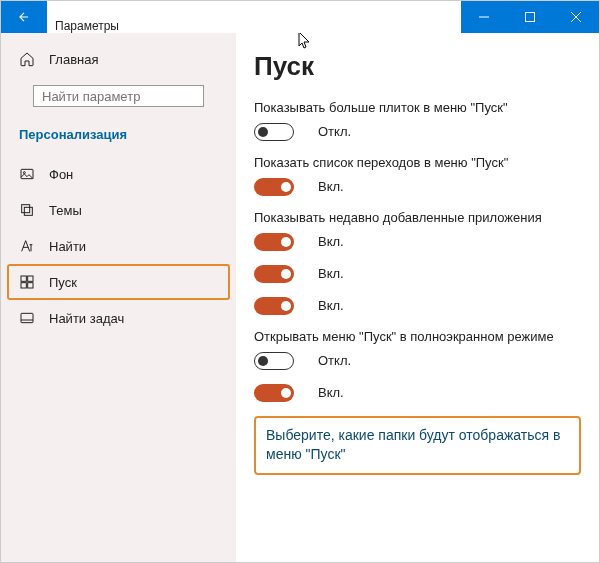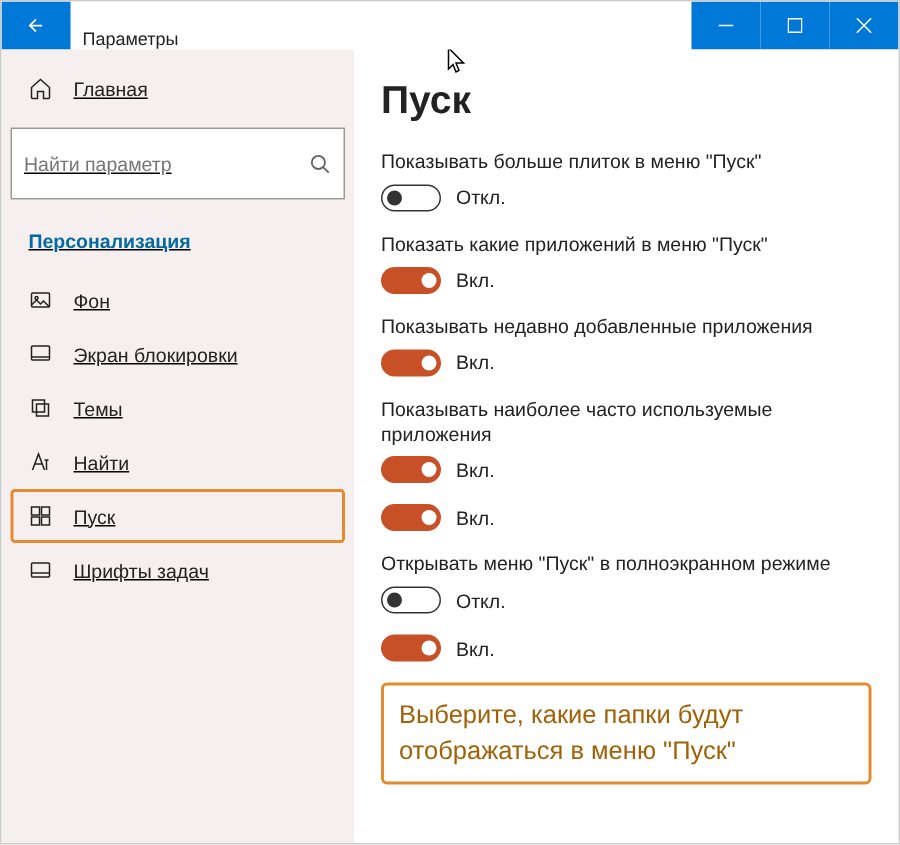--- a/index.html
+++ b/index.html
@@ -3,47 +3,47 @@
 <meta charset="utf-8">
 <style>
   * { box-sizing: border-box; margin: 0; padding: 0; font-family: "Segoe UI", Arial, sans-serif; }
   body { background: #fff; width: 600px; height: 563px; overflow: hidden; border: 1px solid #ccc; }
   .titlebar { height: 32px; background: #fff; display: flex; align-items: flex-end; }
   .titlebar .back { width: 46px; height: 32px; display:flex; align-items:center; justify-content:center; background:#0078d7; color:#fff; }
   .titlebar .title { font-size: 12px; padding-left: 8px; color:#222; flex:1; }
   .titlebar .sysbtn { width: 46px; height: 32px; display:flex; align-items:center; justify-content:center; color:#fff; background:#0078d7; }
   .titlebar .sysbtn.close { background:#0078d7; }
   .body { display:flex; height: calc(563px - 32px); }
-  .sidebar { width: 235px; background:#f5efef; padding: 10px 0 0 0; overflow:hidden;text-decoration:underline; }
+  .sidebar { width: 235px; background:#f5efef; padding: 10px 0 0 0; overflow:hidden; }
   .home { display:flex; align-items:center; gap:14px; padding: 8px 18px; font-size:13px; color:#222; }
   .home svg { width:16px; height:16px; }
-  .searchbox { margin: 10px 6px 14px; height: 48px; border:1px solid #999; background:#fff; display:flex; align-items:center; padding: 0 8px; position:relative; }
+  .searchbox { margin: 10px 32px 14px; height: 22px; border:1px solid #999; background:#fff; display:flex; align-items:center; padding: 0 8px; position:relative; }
   .searchbox input { border:none; outline:none; font-size:13px; flex:1; background:transparent; color:#666; }
   .searchbox .sicon { color:#666; }
   .section { font-size:13px; font-weight:600; color:#0369a1; padding: 6px 18px 14px; }
   .navitem { display:flex; align-items:center; gap:14px; padding: 10px 18px; font-size:13px; color:#222; cursor:pointer; }
   .navitem svg { width:16px; height:16px; }
   .navitem.sel { outline: 2px solid #e38b2e; outline-offset:-2px; border-radius:3px; margin: 0 6px; padding:10px 12px; }
   .main { flex:1; background:#fff; padding: 18px 18px 0 18px; overflow-y:auto; position:relative; }
   .main::-webkit-scrollbar{width:10px}
   .main::-webkit-scrollbar-thumb{background:#ccc}
   .cursor { position:absolute; top: -2px; left: 62px; font-size:16px; color:#000; }
   .h1 { font-size:26px; font-weight:600; color:#222; margin-bottom: 18px; }
   .setting { margin-bottom: 14px; }
   .setting .label { font-size:13px; color:#222; line-height:1.3; margin-bottom:6px; }
-  .toggle-row { display:flex; align-items:center; gap:10px; }
+  .toggle-row { display:flex; align-items:center; gap:24px; }
   .toggle { width:40px; height:18px; border-radius:9px; position:relative; }
   .toggle .knob { width:10px; height:10px; border-radius:50%; position:absolute; top:3px; }
   .toggle.off { border:1px solid #333; background:#fff; }
   .toggle.off .knob { background:#333; left:3px; }
   .toggle.on { background:#c85026; }
   .toggle.on .knob { background:#fff; right:3px; top:4px; }
   .tstate { font-size:13px; color:#222; }
   .linkbox { border:2px solid #e38b2e; border-radius:4px; padding:8px 10px; margin-top:4px; margin-bottom:10px; }
-  .linkbox span { color:#a16207; font-size:17px; line-height:1.4; }
+  .linkbox span { color:#0c4a6e; font-size:14px; line-height:1.4; }
 </style>
 </head>
 <body>
 
 <div class="titlebar">
   <div class="back">
     <svg width="14" height="14" viewBox="0 0 24 24" fill="none" stroke="currentColor" stroke-width="2">
         <path d="M19 12H5M12 19l-7-7 7-7"></path>
       </svg>
   </div>
@@ -85,27 +85,20 @@
     <div class="navitem">
       <svg viewBox="0 0 24 24" fill="none" stroke="#222" stroke-width="1.5">
           <rect x="3" y="5" width="18" height="14" rx="1"></rect>
           <circle cx="8" cy="10" r="1.5"></circle>
           <path d="M3 17l5-5 4 4 3-3 6 6"></path>
         </svg>
       <span>Фон</span>
     </div>
     <div class="navitem">
       <svg viewBox="0 0 24 24" fill="none" stroke="#222" stroke-width="1.5">
-          <rect x="3" y="4" width="18" height="14" rx="1"></rect>
-          <path d="M3 15h18"></path>
-        </svg>
-      <span>Экран блокировки</span>
-    </div>
-    <div class="navitem">
-      <svg viewBox="0 0 24 24" fill="none" stroke="#222" stroke-width="1.5">
           <rect x="4" y="4" width="12" height="12"></rect>
           <rect x="8" y="8" width="12" height="12"></rect>
         </svg>
       <span>Темы</span>
     </div>
     <div class="navitem">
       <svg viewBox="0 0 24 24" fill="none" stroke="#222" stroke-width="1.5">
           <path d="M4 20L10 4l6 16M6 14h8M18 10v10M16 10h4"></path>
         </svg>
       <span>Найти</span>
@@ -117,21 +110,21 @@
           <rect x="3" y="13" width="8" height="8"></rect>
           <rect x="13" y="13" width="8" height="8"></rect>
         </svg>
       <span>Пуск</span>
     </div>
     <div class="navitem">
       <svg viewBox="0 0 24 24" fill="none" stroke="#222" stroke-width="1.5">
           <rect x="3" y="5" width="18" height="14" rx="1"></rect>
           <path d="M3 15h18"></path>
         </svg>
-      <span>Шрифты задач</span>
+      <span>Найти задач</span>
     </div>
   </div>
 
   <div class="main">
     <span class="cursor">
       <svg width="14" height="18" viewBox="0 0 14 18">
           <path d="M1 1l0 14 3-3 2 5 2-1-2-5 5 0z" fill="#fff" stroke="#000" stroke-width="1"></path>
         </svg>
     </span>
     <div class="h1">Пуск</div>
@@ -140,41 +133,40 @@
       <div class="label">Показывать больше плиток в меню "Пуск"</div>
       <div class="toggle-row">
         <div class="toggle off">
             <div class="knob"></div>
           </div>
         <span class="tstate">Откл.</span>
       </div>
     </div>
 
     <div class="setting">
-      <div class="label">Показать какие приложений в меню "Пуск"</div>
+      <div class="label">Показать список переходов в меню "Пуск"</div>
       <div class="toggle-row">
         <div class="toggle on">
             <div class="knob"></div>
           </div>
         <span class="tstate">Вкл.</span>
       </div>
     </div>
 
     <div class="setting">
       <div class="label">Показывать недавно добавленные приложения</div>
       <div class="toggle-row">
         <div class="toggle on">
             <div class="knob"></div>
           </div>
         <span class="tstate">Вкл.</span>
       </div>
     </div>
 
     <div class="setting">
-      <div class="label">Показывать наиболее часто используемые приложения</div>
       <div class="toggle-row">
         <div class="toggle on">
             <div class="knob"></div>
           </div>
         <span class="tstate">Вкл.</span>
       </div>
     </div>
 
     <div class="setting">
       <div class="toggle-row">

